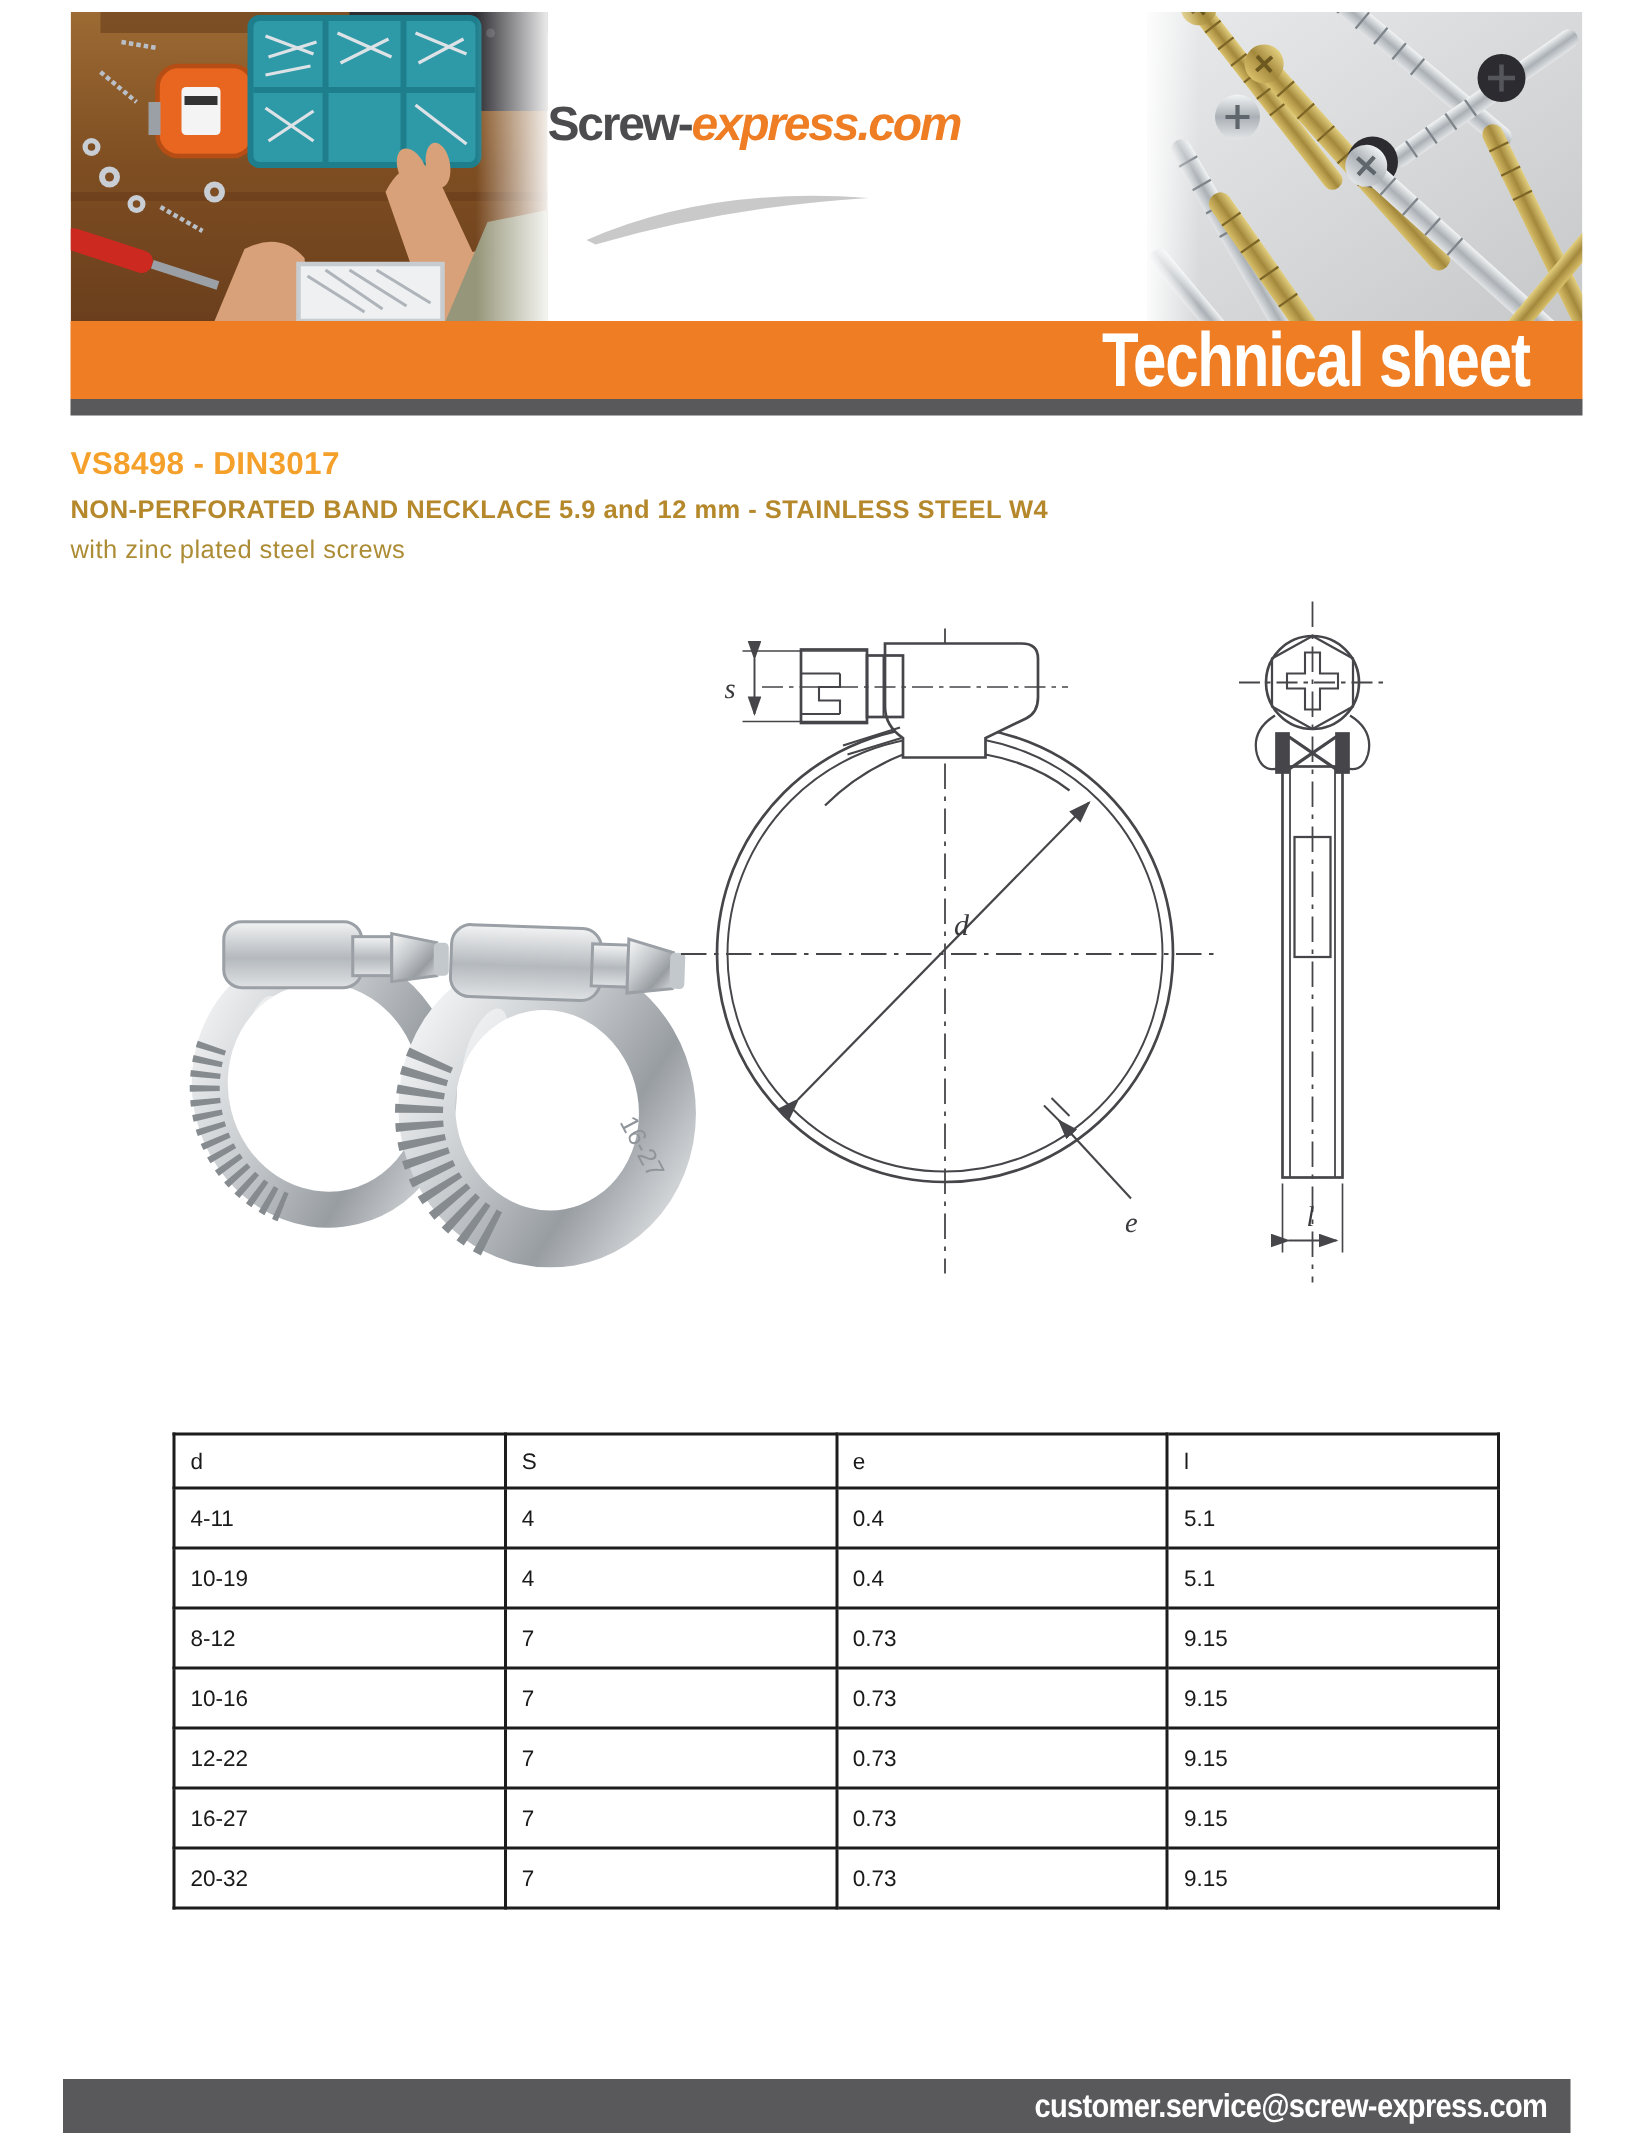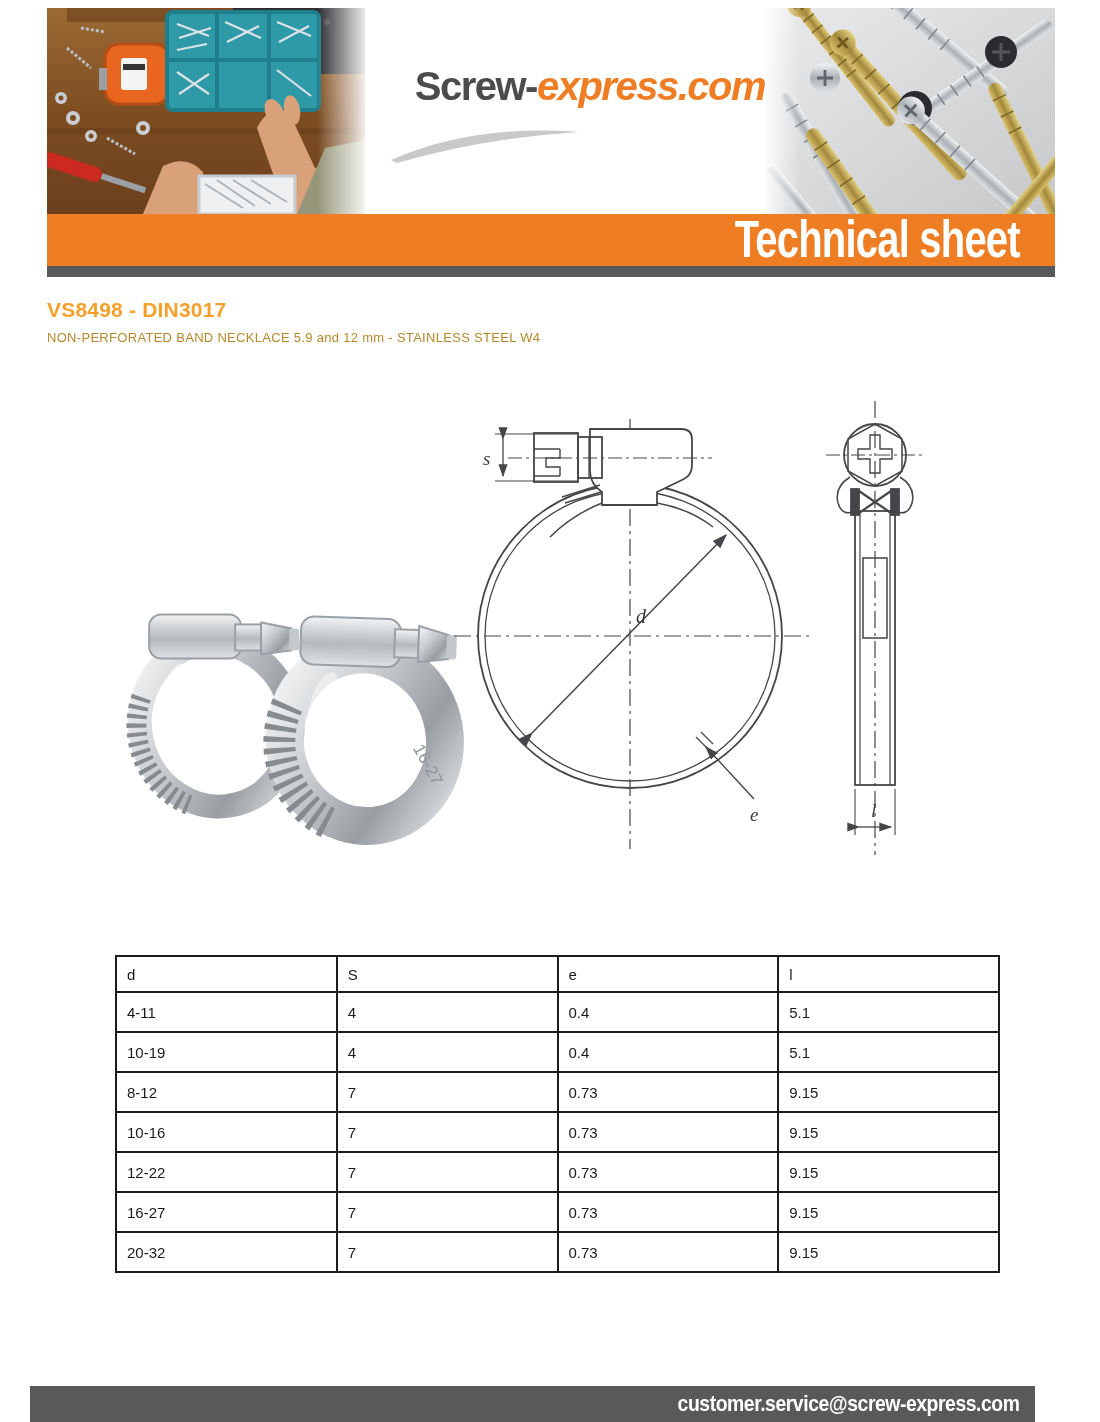--- a/index.html
+++ b/index.html
@@ -8,56 +8,56 @@
   }
   *{box-sizing:border-box;}
   body{margin:0;background:#ffffff;font-family:"Liberation Sans", sans-serif;}
   .page{position:relative;width:1100px;height:1422px;background:#fff;overflow:hidden;}
 
   
   .photo{position:absolute;top:8px;height:206px;overflow:hidden;}
   .photo.left{left:47px;width:318px;}
   .photo.right{left:765px;width:290px;}
   .logo-area{position:absolute;left:365px;top:8px;width:400px;height:206px;background:#fff;}
-  .logo-text{position:absolute;left:0;top:56px;width:100%;text-align:right;
-    font-size:40px;font-weight:bold;letter-spacing:-1.5px;white-space:nowrap;}
+  .logo-text{position:absolute;left:0;top:56px;width:100%;text-align:left;
+    font-size:32px;font-weight:bold;letter-spacing:-1.5px;white-space:nowrap;}
   .logo-text .p1{color:#4c4c4e;}
   .logo-text .p2{color:var(--accent);font-style:italic;}
   .swoosh{position:absolute;left:18px;top:108px;}
 
   
   .banner{position:absolute;left:47px;top:214px;width:1008px;height:52px;background:var(--accent);
     display:flex;align-items:center;justify-content:flex-end;}
   .banner span{display:inline-block;color:#fff;font-size:50px;font-weight:800;letter-spacing:-1px;
     transform:scaleX(0.80) scaleY(1.02);white-space:nowrap;}
   .banner-shadow{position:absolute;left:47px;top:266px;width:1008px;height:11px;background:var(--bar);}
 
   
   .tb{position:absolute;left:47px;width:1008px;text-align:left;white-space:nowrap;}
   .code{top:298px;font-size:21px;font-weight:bold;color:var(--title);letter-spacing:0.2px;}
-  .desc1{top:330px;font-size:13px;font-weight:normal;color:var(--gold);letter-spacing:0.3px;}
+  .desc1{top:330px;font-size:17px;font-weight:bold;color:var(--gold);letter-spacing:0.3px;}
   .desc2{top:357px;font-size:17px;color:var(--gold2);letter-spacing:0.3px;}
 
   
   .fig{position:absolute;}
   .clamps{left:105px;top:560px;}
   .front{left:450px;top:403px;}
   .side{left:818px;top:393px;}
   .dimlbl{font-family:"Liberation Serif", serif;font-style:italic;fill:#3a3a3e;}
 
   
   table.spec{position:absolute;left:115px;top:955px;width:885px;border-collapse:collapse;
     font-size:15px;color:#1a1a1a;table-layout:fixed;}
   table.spec th, table.spec td{border:2px solid #1c1c1c;text-align:left;font-weight:normal;
     padding:0 0 0 10px;vertical-align:middle;}
   table.spec th{height:36px;}
   table.spec td{height:40px;}
 
   
-  .footer{position:absolute;left:30px;top:1386px;width:1005px;height:36px;background:var(--bar);
+  .footer{position:absolute;left:42px;top:1386px;width:1005px;height:36px;background:var(--bar);
     display:flex;align-items:center;justify-content:flex-end;padding-left:20px;}
   .footer span{display:inline-block;color:#fff;font-size:22px;font-weight:bold;letter-spacing:-0.5px;
     transform:scaleX(0.88);transform-origin:right center;margin-right:16px;white-space:nowrap;}
 </style>
 </head>
 <body>
 
 <div class="page">
 
   <div class="photo left">
@@ -284,20 +284,21 @@
     </svg>
   </div>
 
   <div class="banner">
     <span>Technical sheet</span>
   </div>
   <div class="banner-shadow"></div>
 
   <div class="tb code">VS8498 - DIN3017</div>
   <div class="tb desc1">NON-PERFORATED BAND NECKLACE 5.9 and 12 mm - STAINLESS STEEL W4</div>
+  <div class="tb desc2">with zinc plated steel screws</div>
 
   <div class="fig clamps">
     <svg width="370" height="285" viewBox="0 0 370 285">
       <defs>
         <linearGradient id="met" x1="0" y1="0" x2="1" y2="1">
           <stop offset="0" stop-color="#f7f8f9"></stop>
             <stop offset="0.4" stop-color="#c6cacd"></stop>
           <stop offset="0.7" stop-color="#989da2"></stop>
             <stop offset="1" stop-color="#e2e4e6"></stop>
         </linearGradient>

